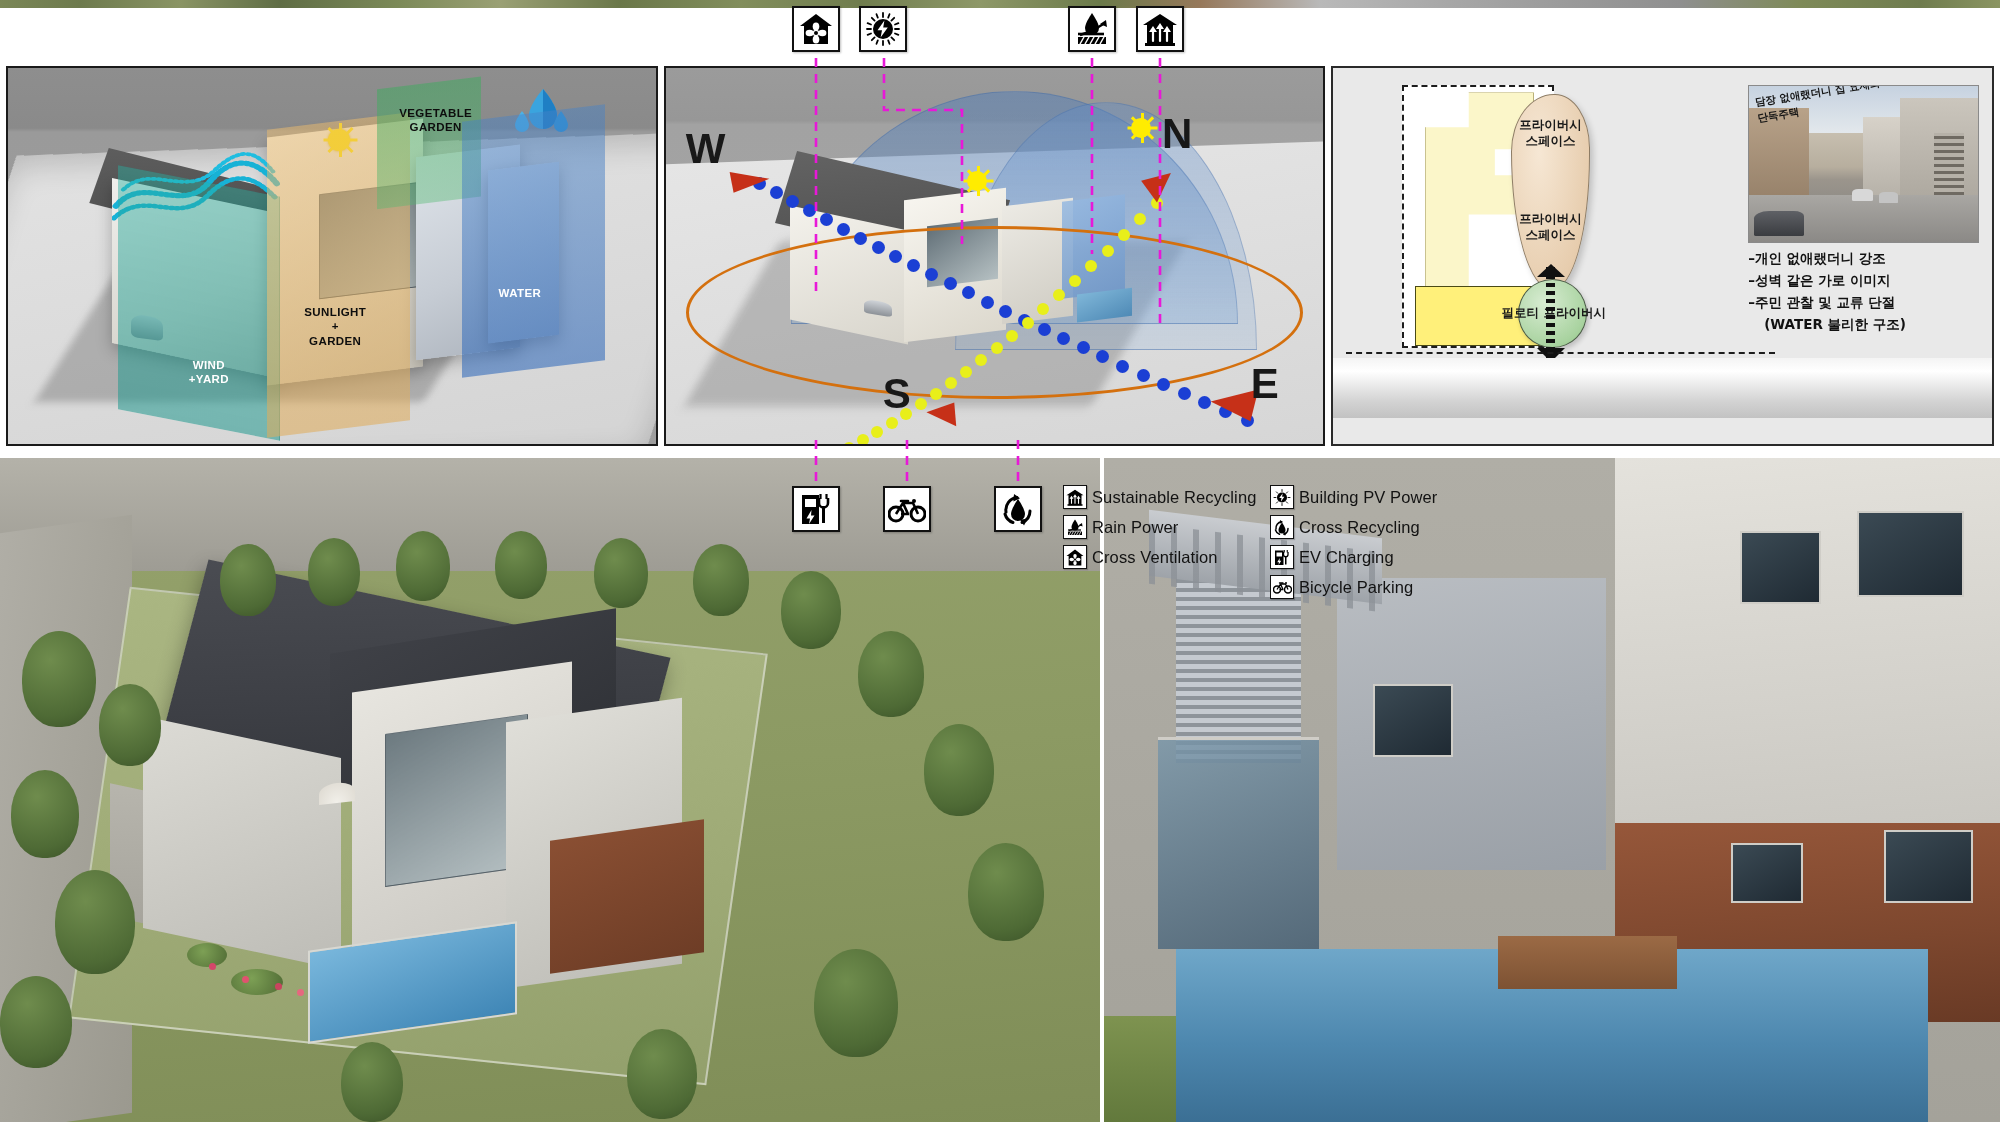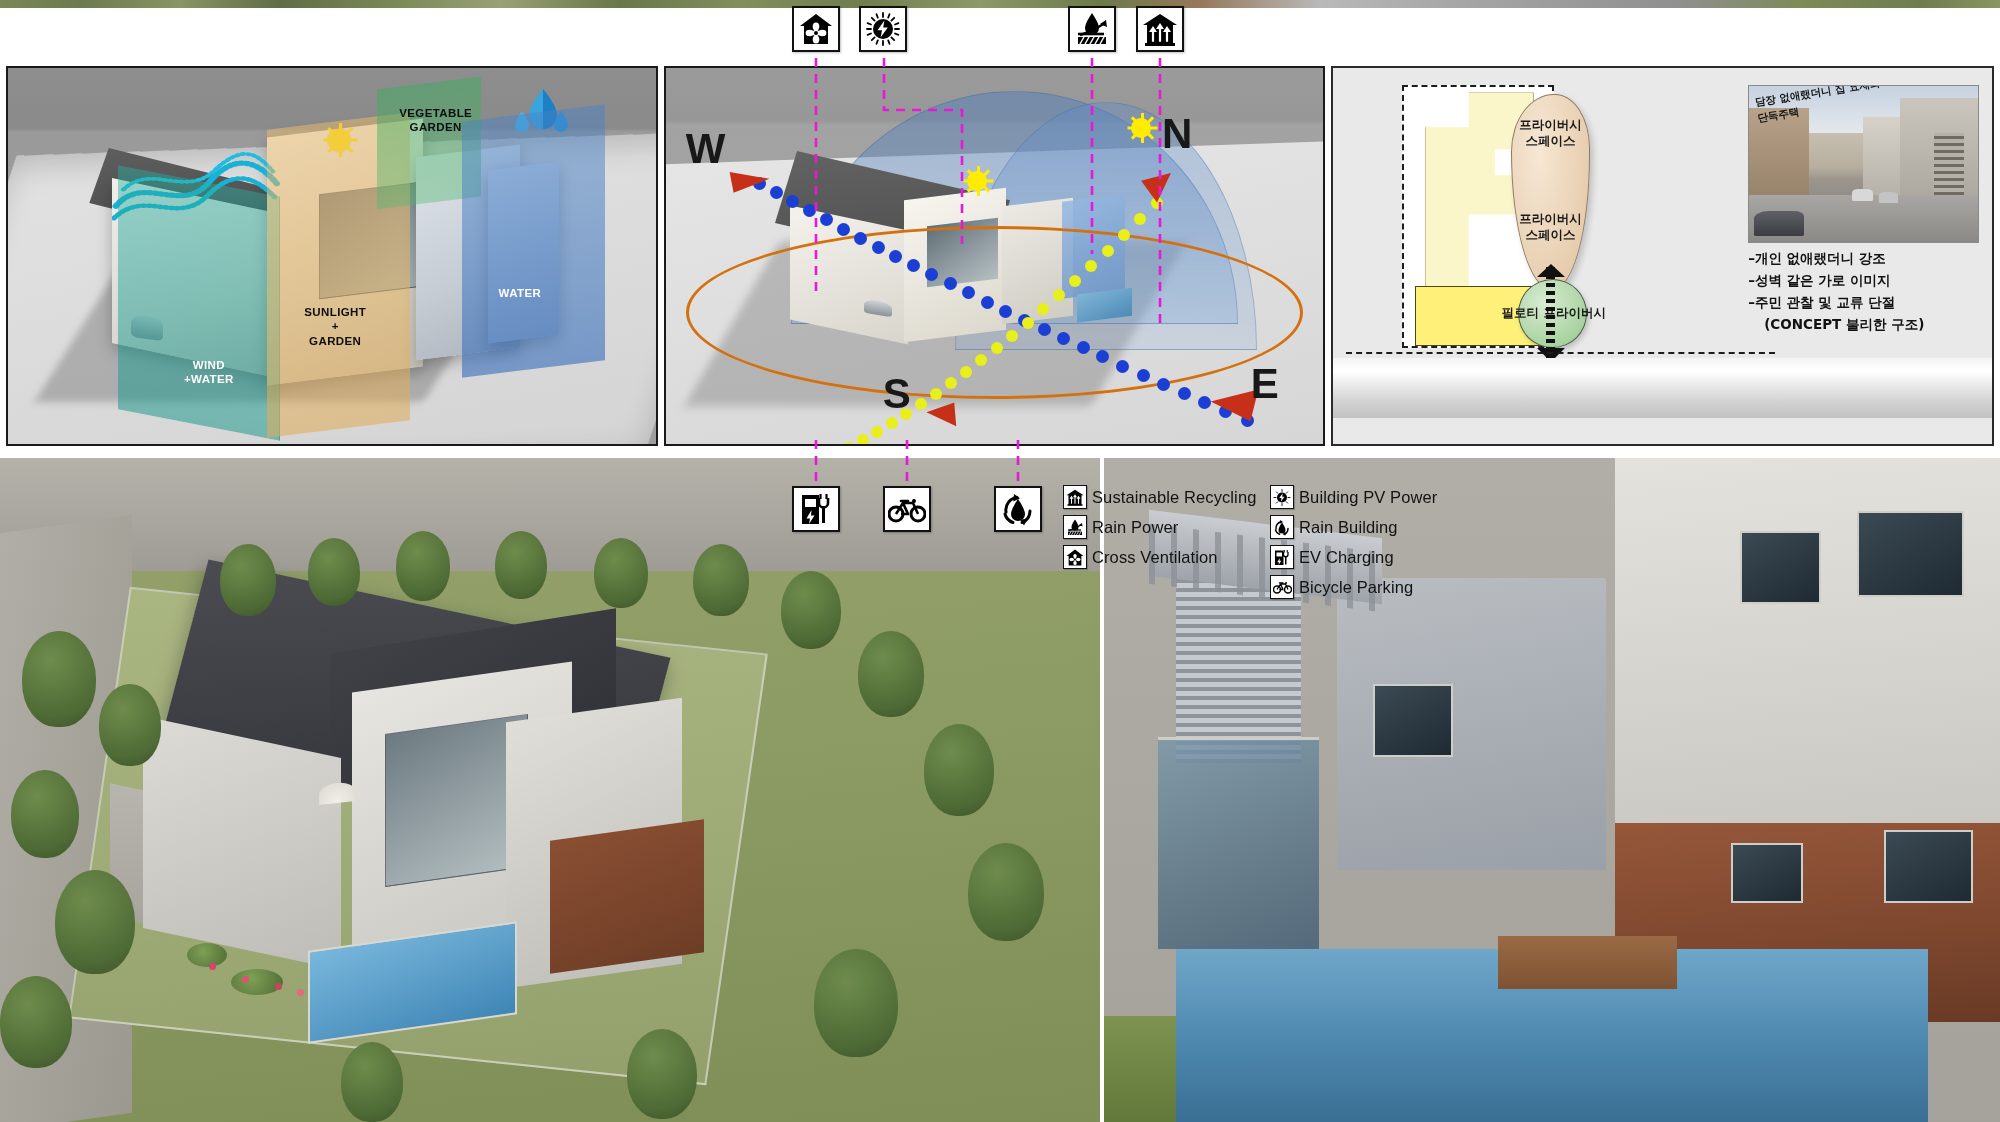--- a/index.html
+++ b/index.html
@@ -401,21 +401,21 @@
         </svg>
       </div>
 
       <div class="zone zone-wind"></div>
       <div class="zone zone-sun"></div>
       <div class="zone zone-veg"></div>
       <div class="zone zone-water"></div>
 
       <div class="zlabel light" style="left:24%;top:77%;width:14%">
         <div>WIND</div>
-        <div>+WATER</div>
+        <div>+YARD</div>
       </div>
       <div class="zlabel dark" style="left:41%;top:63%;width:19%">
         <div>SUNLIGHT</div>
         <div>+</div>
         <div>GARDEN</div>
       </div>
       <div class="zlabel dark" style="left:57%;top:10%;width:18%">
         <div>VEGETABLE</div>
         <div>GARDEN</div>
       </div>
@@ -574,21 +574,21 @@
         <div class="ph-car2"></div>
         <div class="ph-car3"></div>
         <div class="ph-car1"></div>
         <div class="ph-headline">담장 없애랬더니 집 요새화…판교의 '중정형' 단독주택</div>
       </div>
 
       <ul class="p3-bullets">
         <li>–개인 없애랬더니 강조</li>
         <li>–성벽 같은 가로 이미지</li>
         <li>–주민 관찰 및 교류 단절</li>
-        <li class="indent">(CONCEPT 불리한 구조)</li>
+        <li class="indent">(WATER 불리한 구조)</li>
       </ul>
     </div>
   </div>
 
   <svg style="position:absolute;left:0;top:0;width:2000px;height:470px;pointer-events:none;z-index:20" viewBox="0 0 2000 470">
     <g stroke="#e818d8" stroke-width="2.6" fill="none" stroke-dasharray="9 7">
       <path d="M816 58 L816 296"></path>
       <path d="M884 58 L884 110 L962 110 L962 244"></path>
       <path d="M1092 58 L1092 254"></path>
       <path d="M1160 58 L1160 330"></path>
@@ -854,21 +854,21 @@
         <span class="legend-icon">
           <svg width="18" height="17" viewBox="0 0 36 34">
             <path d="M18 7 C18 7 25 17 25 22 A7 7 0 0 1 11 22 C11 17 18 7 18 7 Z" fill="#000"></path>
             <path d="M6 20 A12.5 12.5 0 0 1 17 5.6" fill="none" stroke="#000" stroke-width="3" stroke-linecap="round"></path>
             <polygon points="14,2 20,6.2 13.4,9.6" fill="#000"></polygon>
             <path d="M30 19 A12.5 12.5 0 0 1 22 30.5" fill="none" stroke="#000" stroke-width="3" stroke-linecap="round"></path>
             <polygon points="24,33.6 20,27.4 27.4,27" fill="#000"></polygon>
             <path d="M5 22 A12.5 12.5 0 0 0 13 30.5" fill="none" stroke="#000" stroke-width="3" stroke-linecap="round"></path>
           </svg>
         </span>
-        <span class="legend-label">Rain Building</span>
+        <span class="legend-label">Cross Recycling</span>
       </div>
 
       <div class="legend-item">
         <span class="legend-icon">
           <svg width="18" height="17" viewBox="0 0 36 34">
             <rect x="4" y="3" width="17" height="29" fill="#000"></rect>
             <rect x="7" y="7" width="11" height="8" fill="#fff"></rect>
             <path d="M13.5 18 L8.5 26.5 L12 26.5 L11 32 L16.5 23.5 L13 23.5 Z" fill="#fff"></path>
             <rect x="24" y="14" width="3" height="17" fill="#000"></rect>
             <path d="M21 6 L21 11 A4.5 4.5 0 0 0 30 11 L30 6" fill="none" stroke="#000" stroke-width="2.6"></path>

